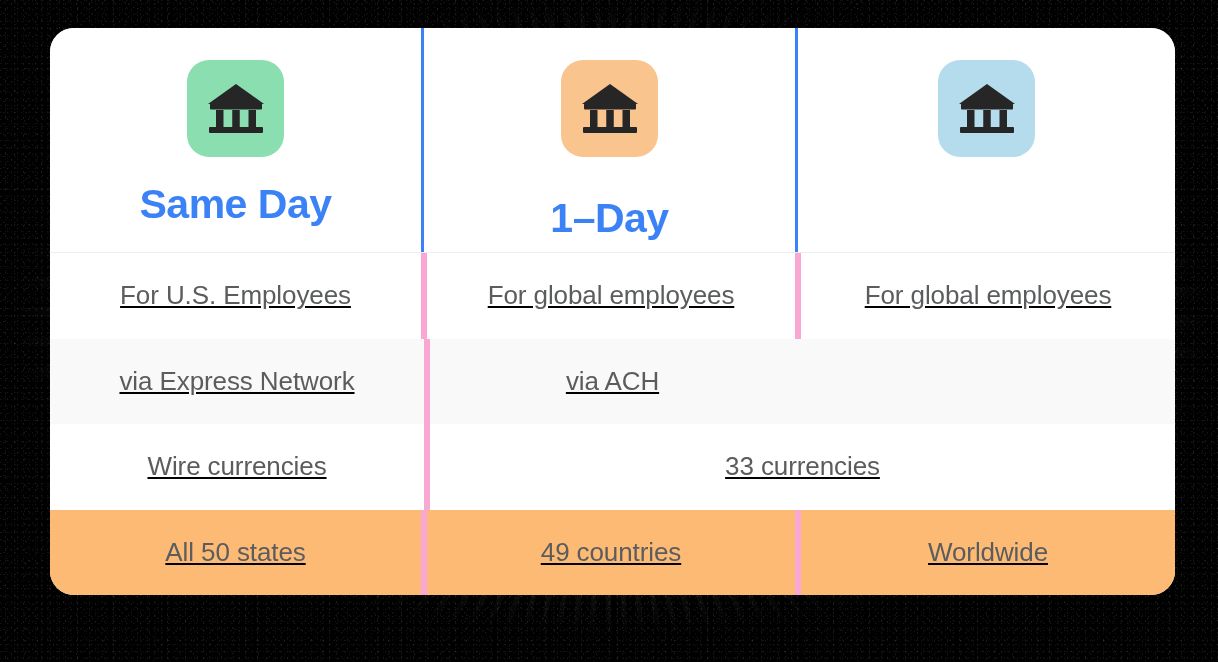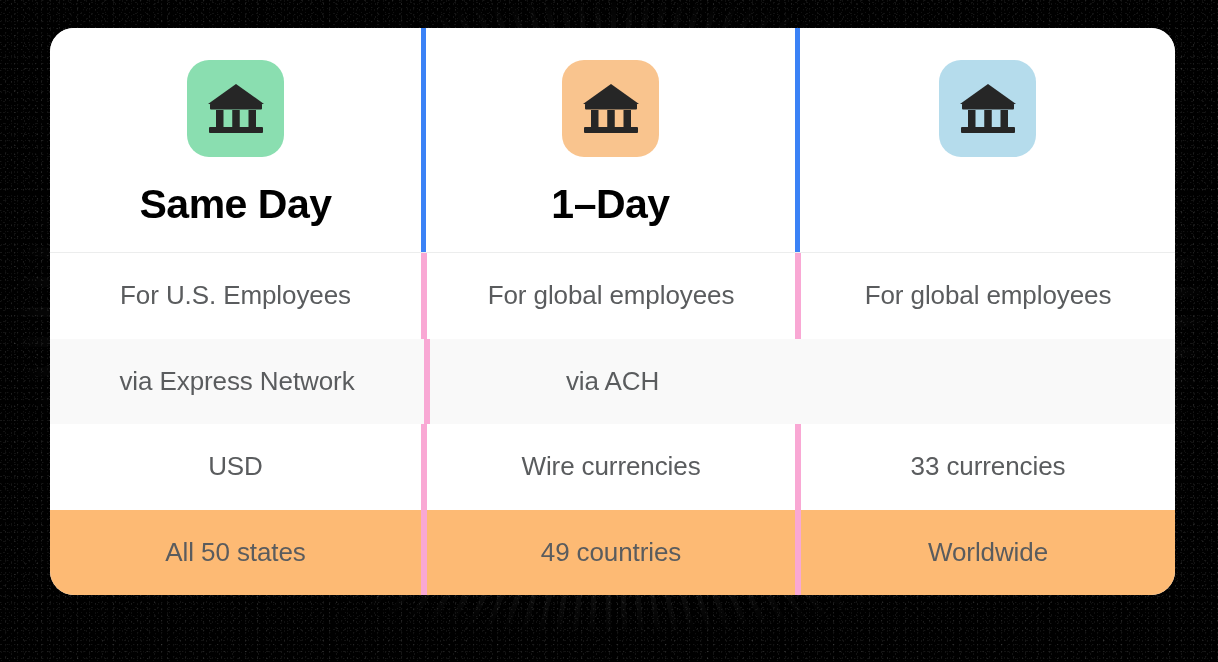--- a/index.html
+++ b/index.html
@@ -73,55 +73,56 @@
   .header-cell {
     flex: 1 1 0;
     display: flex;
     flex-direction: column;
     align-items: center;
     justify-content: flex-start;
     padding-top: 32px;
     box-sizing: border-box;
     position: relative;
   }
-  .header-cell + .header-cell { border-left: 5px solid #3b82f6; }
+  .header-cell + .header-cell { border-left: 3px solid #3b82f6; gap: 14px; }
   .header-cell.col-0 { flex: 0 0 371px; }
   .header-cell.col-1 { flex: 0 0 374px; }
   .header-cell.col-2 { flex: 1 1 auto; }
 
   .icon-tile {
     width: 97px;
     height: 97px;
     border-radius: 22px;
     display: flex;
     align-items: center;
     justify-content: center;
   }
   .icon-tile svg { display: block; }
 
   .header-title {
     margin-top: 27px;
     font-size: 41px;
     font-weight: 700;
     letter-spacing: -0.5px;
-    color: #000000;
+    color: #3b82f6;
     line-height: 1;
     white-space: nowrap;
   }
 
   
   .card-body {
     flex: 1 1 auto;
     display: flex;
     flex-direction: column;
   }
   .body-row {
     display: flex;
     flex: 1 1 0;
     min-height: 0;
+    text-decoration: underline;
   }
   .body-row.shaded { background: #f9f9f9; }
   .body-cell {
     flex: 1 1 0;
     display: flex;
     align-items: center;
     justify-content: center;
     box-sizing: border-box;
     font-size: 26px;
     font-weight: 400;
@@ -206,21 +207,20 @@
       <div class="body-cell col-1">For global employees</div>
       <div class="body-cell col-2">For global employees</div>
     </div>
 
     <div class="body-row shaded" style="background: rgb(249, 249, 249);">
       <div class="body-cell col-1">via Express Network</div>
       <div class="body-cell col-0">via ACH</div>
     </div>
 
     <div class="body-row">
-      <div class="body-cell col-0">USD</div>
       <div class="body-cell col-1">Wire currencies</div>
       <div class="body-cell col-2">33 currencies</div>
     </div>
 
     <div class="body-row shaded" style="background: #fdba74;">
       <div class="body-cell col-0">All 50 states</div>
       <div class="body-cell col-1">49 countries</div>
       <div class="body-cell col-2">Worldwide</div>
     </div>
 

